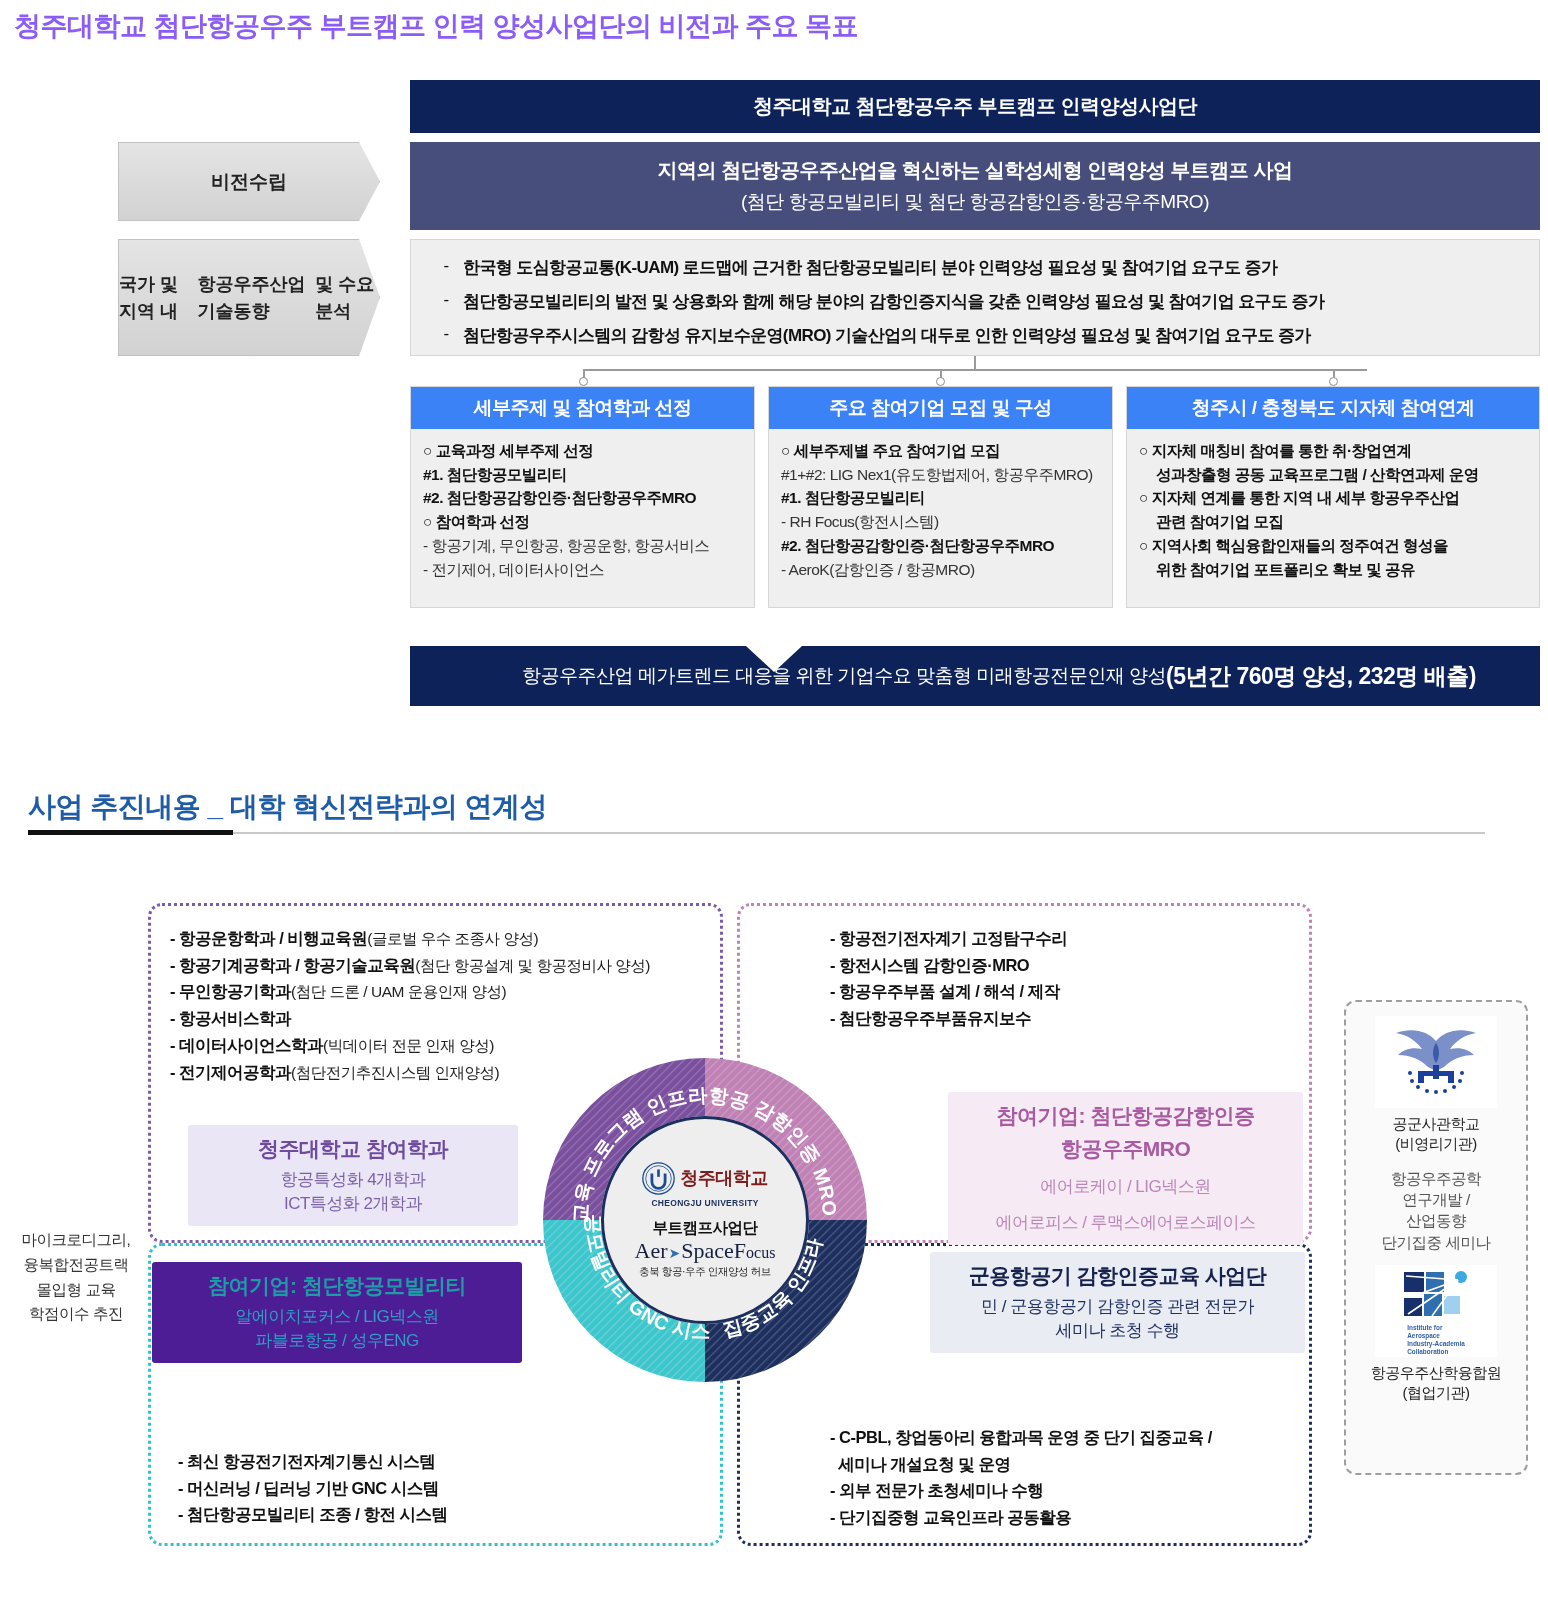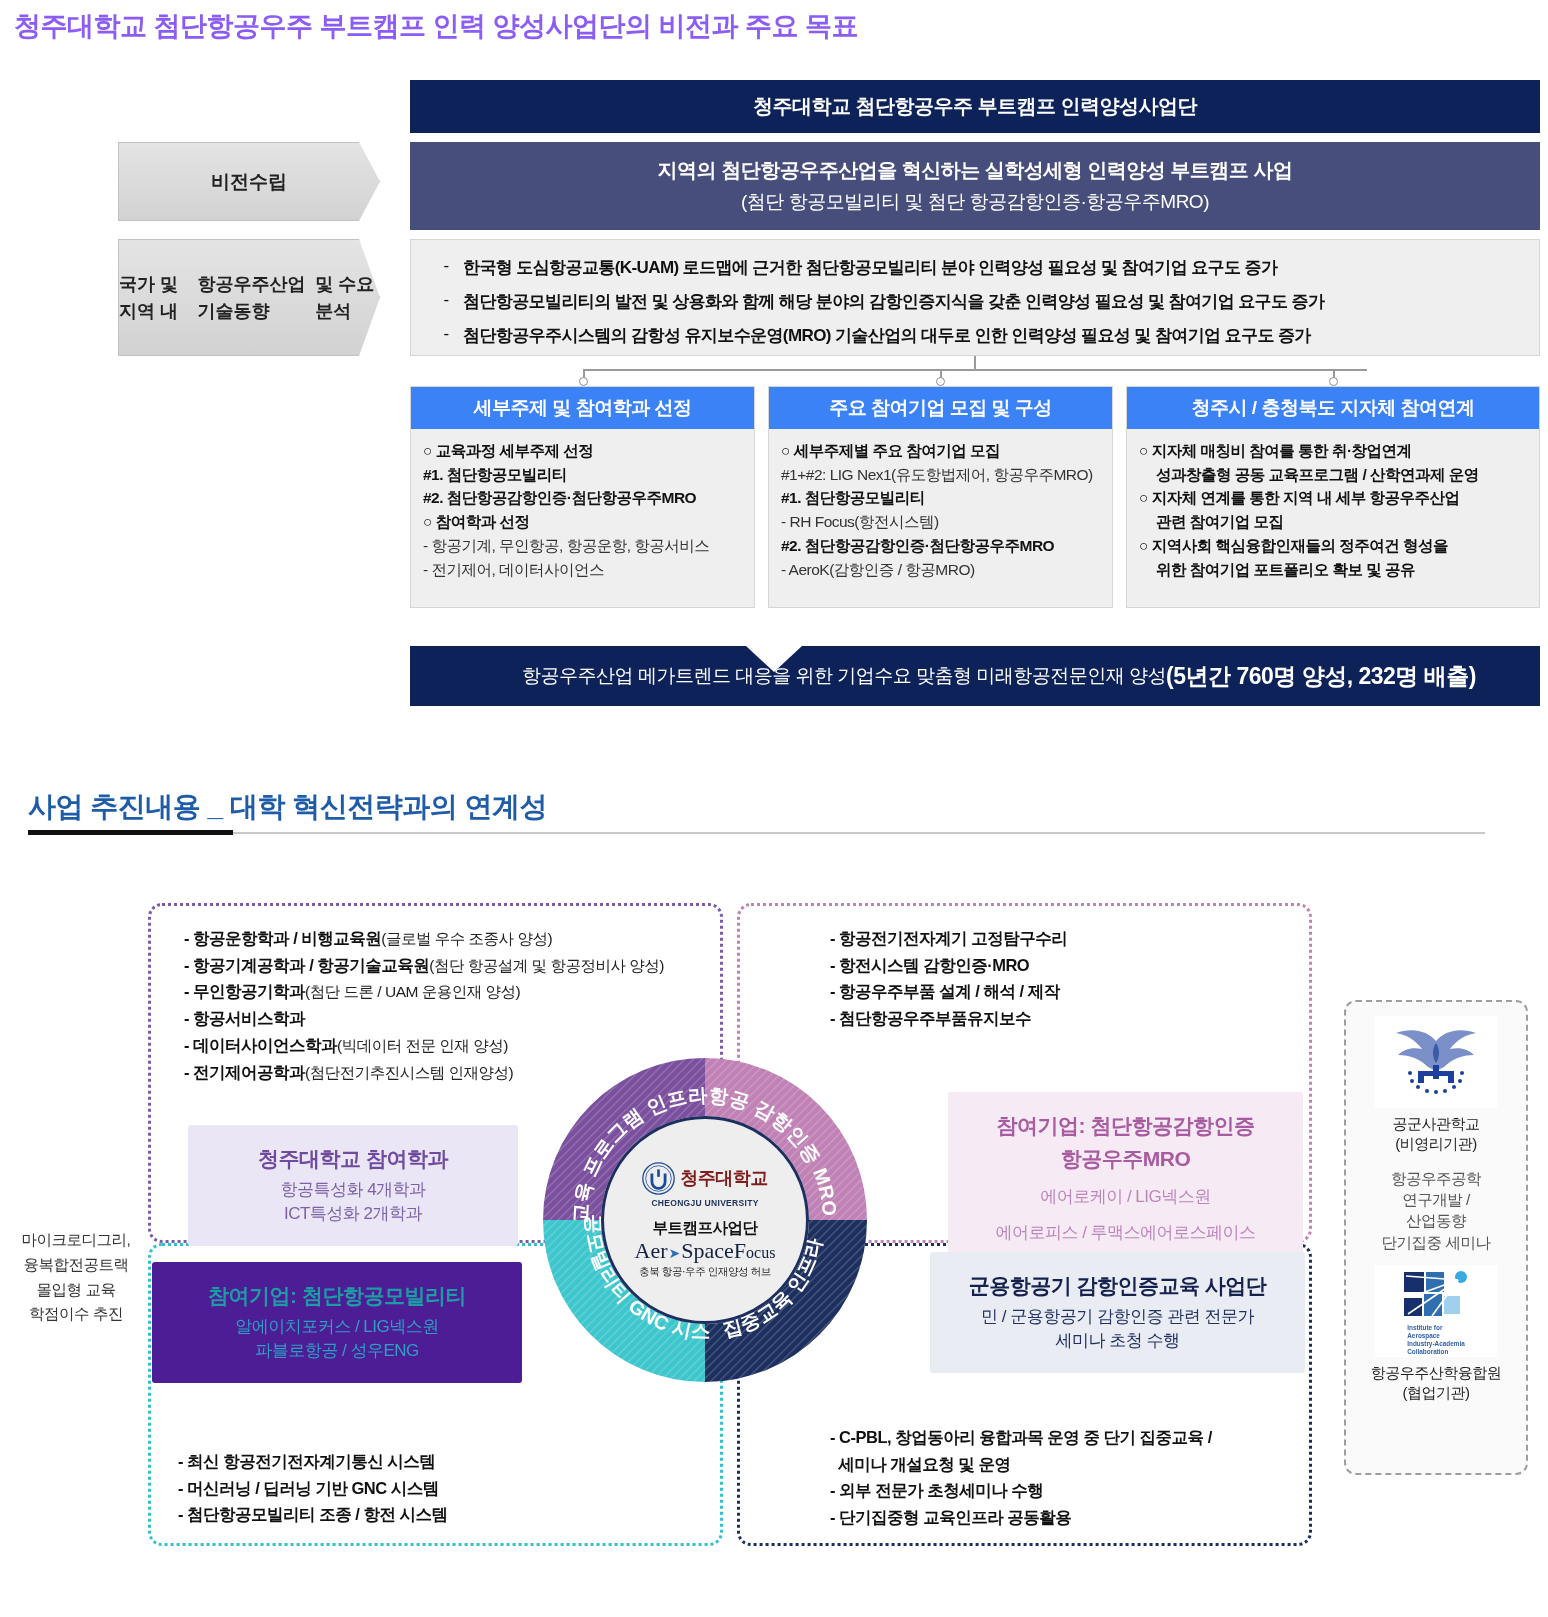--- a/index.html
+++ b/index.html
@@ -196,30 +196,30 @@
     position: absolute;
     font-size: 16.5px;
     line-height: 1.62;
     letter-spacing: -0.5px;
     color: #111;
     white-space: nowrap;
   }
   .bullets .bb { font-weight: bold; }
   .bullets .nn { font-weight: normal; font-size: 15.5px; color: #222; }
 
-  #bul-tl { left: 184px; top: 925px; }
+  #bul-tl { left: 170px; top: 925px; }
   #bul-tr { left: 830px; top: 925px; }
   #bul-bl { left: 178px; top: 1448px; }
   #bul-br { left: 830px; top: 1424px; white-space: normal; width: 470px; }
 
   .hl-box {
     position: absolute;
     border-radius: 3px;
     text-align: center;
-    padding: 20px 8px;
+    padding: 10px 8px;
     letter-spacing: -0.5px;
   }
   .hl-box .t { font-size: 21px; font-weight: bold; margin-bottom: 5px; }
   .hl-box .s { font-size: 17px; line-height: 1.42; }
 
   #hl-uni { left: 188px; top: 1125px; width: 330px;
     background: #ebe6f5; }
   #hl-uni .t { color: #6f4ba0; }
   #hl-uni .s { color: #7b62a8; }
 

